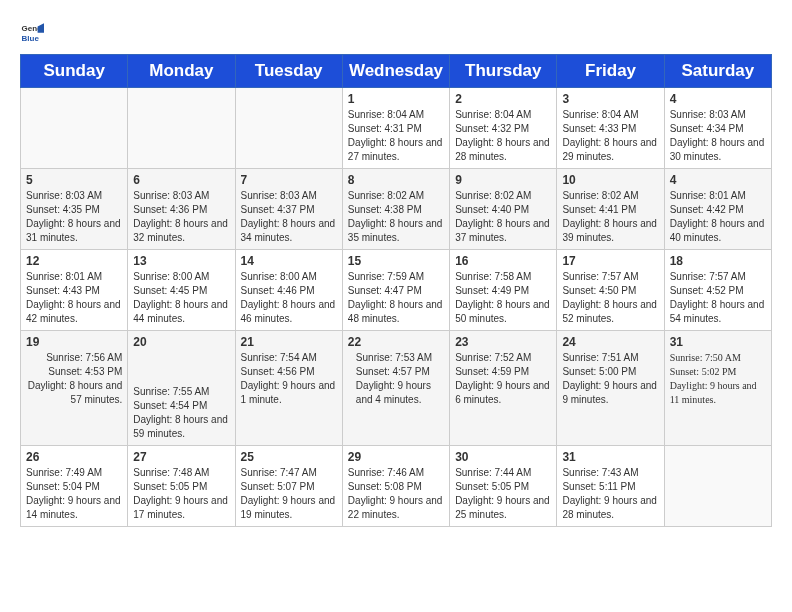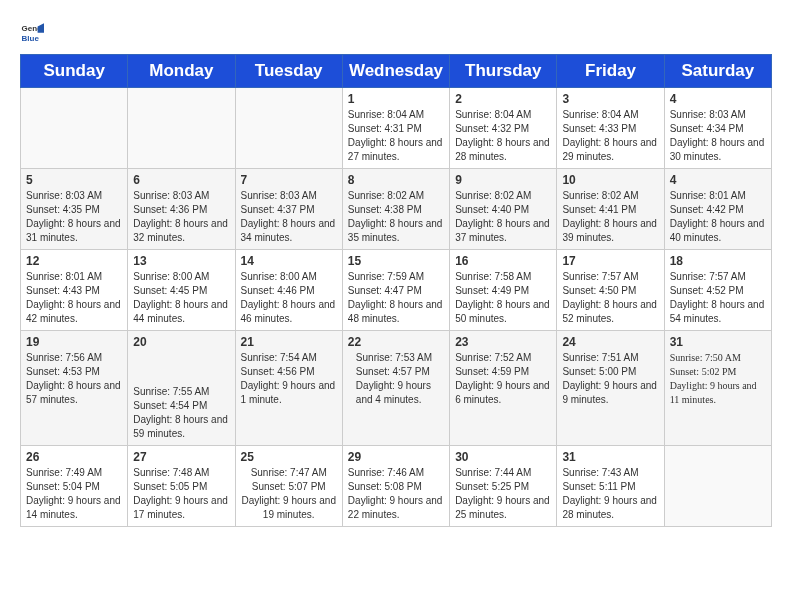--- a/index.html
+++ b/index.html
@@ -227,21 +227,21 @@
         <td>
           <span class="cell-date">18</span>
           <div class="cell-info" style="white-space: pre-line;">Sunrise: 7:57 AM
 Sunset: 4:52 PM
 Daylight: 8 hours and 54 minutes.</div>
         </td>
       </tr>
       <tr class="row-shade">
         <td>
           <span class="cell-date">19</span>
-          <div class="cell-info" style="white-space: pre-line;">Sunrise: 7:56 AM
+          <div class="cell-info" style="white-space: pre-line; text-align: right;">Sunrise: 7:56 AM
 Sunset: 4:53 PM
 Daylight: 8 hours and 57 minutes.</div>
         </td>
         <td>
           <span class="cell-date">20</span>
           <div class="cell-info" style="white-space: pre-line; margin-top: 36px;">Sunrise: 7:55 AM
 Sunset: 4:54 PM
 Daylight: 8 hours and 59 minutes.</div>
         </td>
         <td>
@@ -283,34 +283,34 @@
 Daylight: 9 hours and 14 minutes.</div>
         </td>
         <td>
           <span class="cell-date">27</span>
           <div class="cell-info" style="white-space: pre-line;">Sunrise: 7:48 AM
 Sunset: 5:05 PM
 Daylight: 9 hours and 17 minutes.</div>
         </td>
         <td>
           <span class="cell-date">25</span>
-          <div class="cell-info" style="white-space: pre-line; text-align: center;">Sunrise: 7:47 AM
+          <div class="cell-info" style="white-space: pre-line;">Sunrise: 7:47 AM
 Sunset: 5:07 PM
 Daylight: 9 hours and 19 minutes.</div>
         </td>
         <td>
           <span class="cell-date">29</span>
           <div class="cell-info" style="white-space: pre-line;">Sunrise: 7:46 AM
 Sunset: 5:08 PM
 Daylight: 9 hours and 22 minutes.</div>
         </td>
         <td>
           <span class="cell-date">30</span>
           <div class="cell-info" style="white-space: pre-line;">Sunrise: 7:44 AM
-Sunset: 5:25 PM
+Sunset: 5:05 PM
 Daylight: 9 hours and 25 minutes.</div>
         </td>
         <td>
           <span class="cell-date">31</span>
           <div class="cell-info" style="white-space: pre-line;">Sunrise: 7:43 AM
 Sunset: 5:11 PM
 Daylight: 9 hours and 28 minutes.</div>
         </td>
         <td class="empty-cell"></td>
       </tr>

